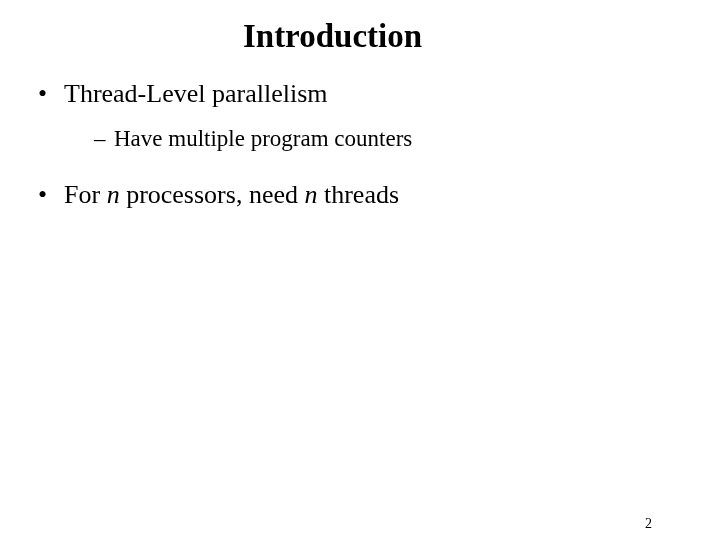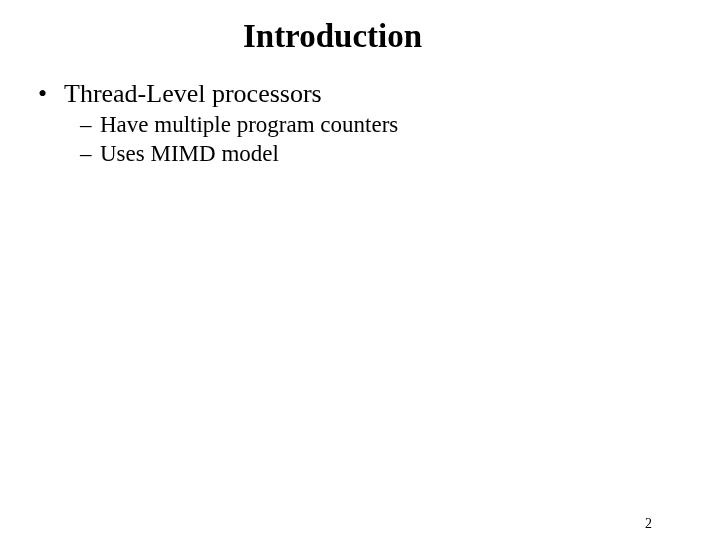--- a/index.html
+++ b/index.html
@@ -47,21 +47,21 @@
   ul.level2 {
     list-style: none;
     padding: 0;
     margin: 2px 0 0 14px;
     font-size: 23px;
   }
   ul.level2 > li {
     padding-left: 20px;
     position: relative;
     line-height: 1.18;
-    margin: 2px;
+    margin: 16px;
   }
   ul.level2 > li::before {
     content: "–";
     position: absolute;
     left: 0;
     top: 0;
   }
   .italic {
     font-style: italic;
   }
@@ -76,25 +76,27 @@
 </head>
 <body>
 
 <div class="slide">
 
   <h1 class="title">Introduction</h1>
 
   <ul class="level1">
 
     <li>
-      <span>Thread-Level processors</span>
+      <span>Thread-Level parallelism</span>
       <ul class="level2">
         <li><span>Have multiple program counters</span></li>
-        <li><span>Uses MIMD model</span></li>
       </ul>
     </li>
 
+    <li>
+      <span>For </span><span class="italic">n</span><span> processors, need </span><span class="italic">n</span><span> threads</span>
+    </li>
 
 
   </ul>
 
   <div class="pagenum">2</div>
 </div>
 
 </body></html>

